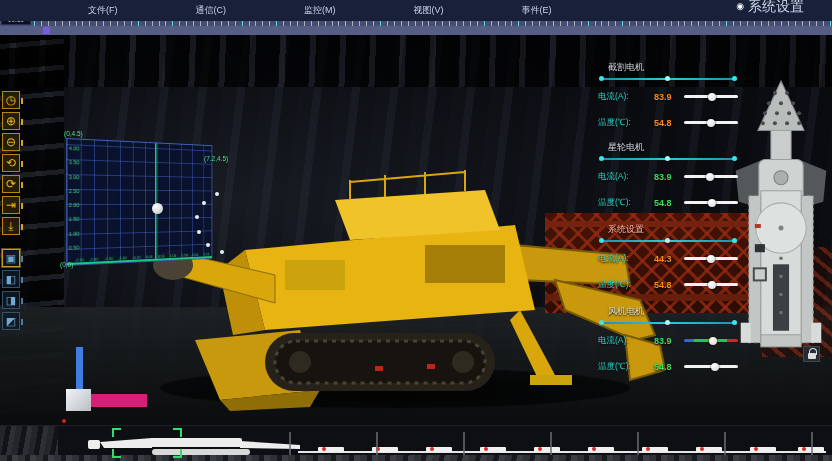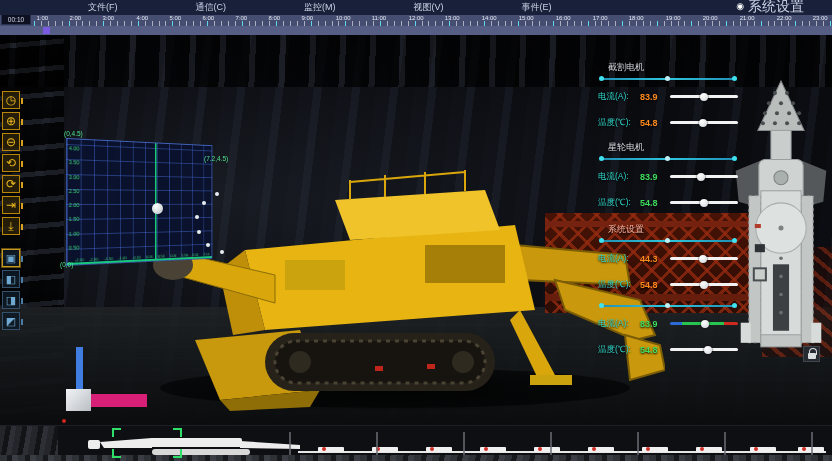--- a/index.html
+++ b/index.html
@@ -1,21 +1,21 @@
 <!DOCTYPE html>
 <html><head>
 <meta charset="utf-8">
 <style>
   * { margin:0; padding:0; box-sizing:border-box; }
   html,body { background:#000; }
   body { font-family:"Liberation Sans", sans-serif; }
   .app { position:relative; width:832px; height:461px; overflow:hidden; background:#07090d; }
 
   
-  .menubar { position:absolute; left:0; top:0; width:832px; height:15px; background:#18203a;
+  .menubar { position:absolute; left:0; top:0; width:832px; height:21px; background:#18203a;
              display:flex; align-items:center; z-index:40; }
   .menu-items { display:flex; margin-left:88px; gap:78px; }
   .menu-item { font-size:9px; color:#ccd3e6; white-space:nowrap; cursor:default; }
   .settings { position:absolute; right:28px; top:0; height:13px; display:flex; align-items:center; gap:4px; }
   .settings .gear { color:#fff; font-size:9px; line-height:9px; }
   .settings .lbl { font-size:14px; color:#ccd3e6; }
 
   
   .ruler { position:absolute; left:0; top:13px; width:832px; height:13px; background:#454e70; z-index:39; }
   .cursor-box { position:absolute; left:1px; top:1px; width:30px; height:11px; background:#0d1020;
@@ -110,21 +110,21 @@
 
   
   .motor-panels { position:absolute; left:598px; top:26px; width:140px; z-index:28; }
   .motor-panel { margin-bottom:13px; }
   .motor-panel:first-child { margin-bottom:0px; }
   .panel-title { font-size:9px; color:#d8dce2; margin:0 0 4px 10px; text-shadow:0 1px 2px #000; }
   .panel-line { position:relative; height:2px; background:linear-gradient(90deg,#1f8fb4, #2fc7dd, #1f8fb4); margin:0 2px 9px 2px; }
   .panel-line .dot { position:absolute; top:-2px; width:5px; height:5px; border-radius:50%; background:#3fe2ef; }
   .panel-line .dot.l { left:-1px; } .panel-line .dot.r { right:-1px; } .panel-line .dot.c { left:48%; background:#bfeef5; }
   .panel-row { display:flex; align-items:center; height:15px; margin-bottom:11px; }
-  .row-label { font-size:8.5px; color:#2fd5c8; width:42px; text-shadow:0 1px 2px #000; }
+  .row-label { font-size:8.5px; color:#2fd5c8; width:56px; text-shadow:0 1px 2px #000; }
   .row-value { font-size:9px; font-weight:bold; width:26px; text-shadow:0 1px 2px #000; }
   .slider { position:relative; flex:1; height:3px; background:#f2f2f2; border-radius:2px; margin-left:4px; cursor:pointer; }
   .slider.slider-gradient { background:linear-gradient(90deg,#2b6bd8 0 18%, #27c44f 18% 80%, #d02a20 80% 100%); }
   .thumb { position:absolute; top:-2.5px; left:45%; width:8px; height:8px; border-radius:50%;
     background:radial-gradient(circle at 35% 30%, #fff, #cfd4d8); box-shadow:0 0 2px #000; }
 
   
   .gizmo { position:absolute; left:58px; top:312px; width:100px; height:80px; z-index:24; }
   .gizmo .y-axis { position:absolute; left:18px; top:0px; width:7px; height:44px; background:#3f7de0; }
   .gizmo .origin { position:absolute; left:8px; top:42px; width:25px; height:22px; background:linear-gradient(135deg,#f2f4f6,#b9bec4); }
@@ -373,20 +373,21 @@
         </div>
         <div class="panel-row">
           <span class="row-label">温度(℃):</span>
           <span class="row-value" style="color: rgb(255, 138, 30);">54.8</span>
           <span class="slider">
             <i class="thumb" style="left: 44%;"></i>
           </span>
         </div>
       </div>
         <div class="motor-panel">
+        <div class="panel-title" style="color: rgb(216, 220, 226);">风机电机</div>
         <div class="panel-line">
           <i class="dot l"></i>
           <i class="dot c"></i>
           <i class="dot r"></i>
         </div>
         <div class="panel-row">
           <span class="row-label">电流(A):</span>
           <span class="row-value" style="color: rgb(63, 220, 95);">83.9</span>
           <span class="slider slider-gradient">
             <i class="thumb" style="left: 46%;"></i>

